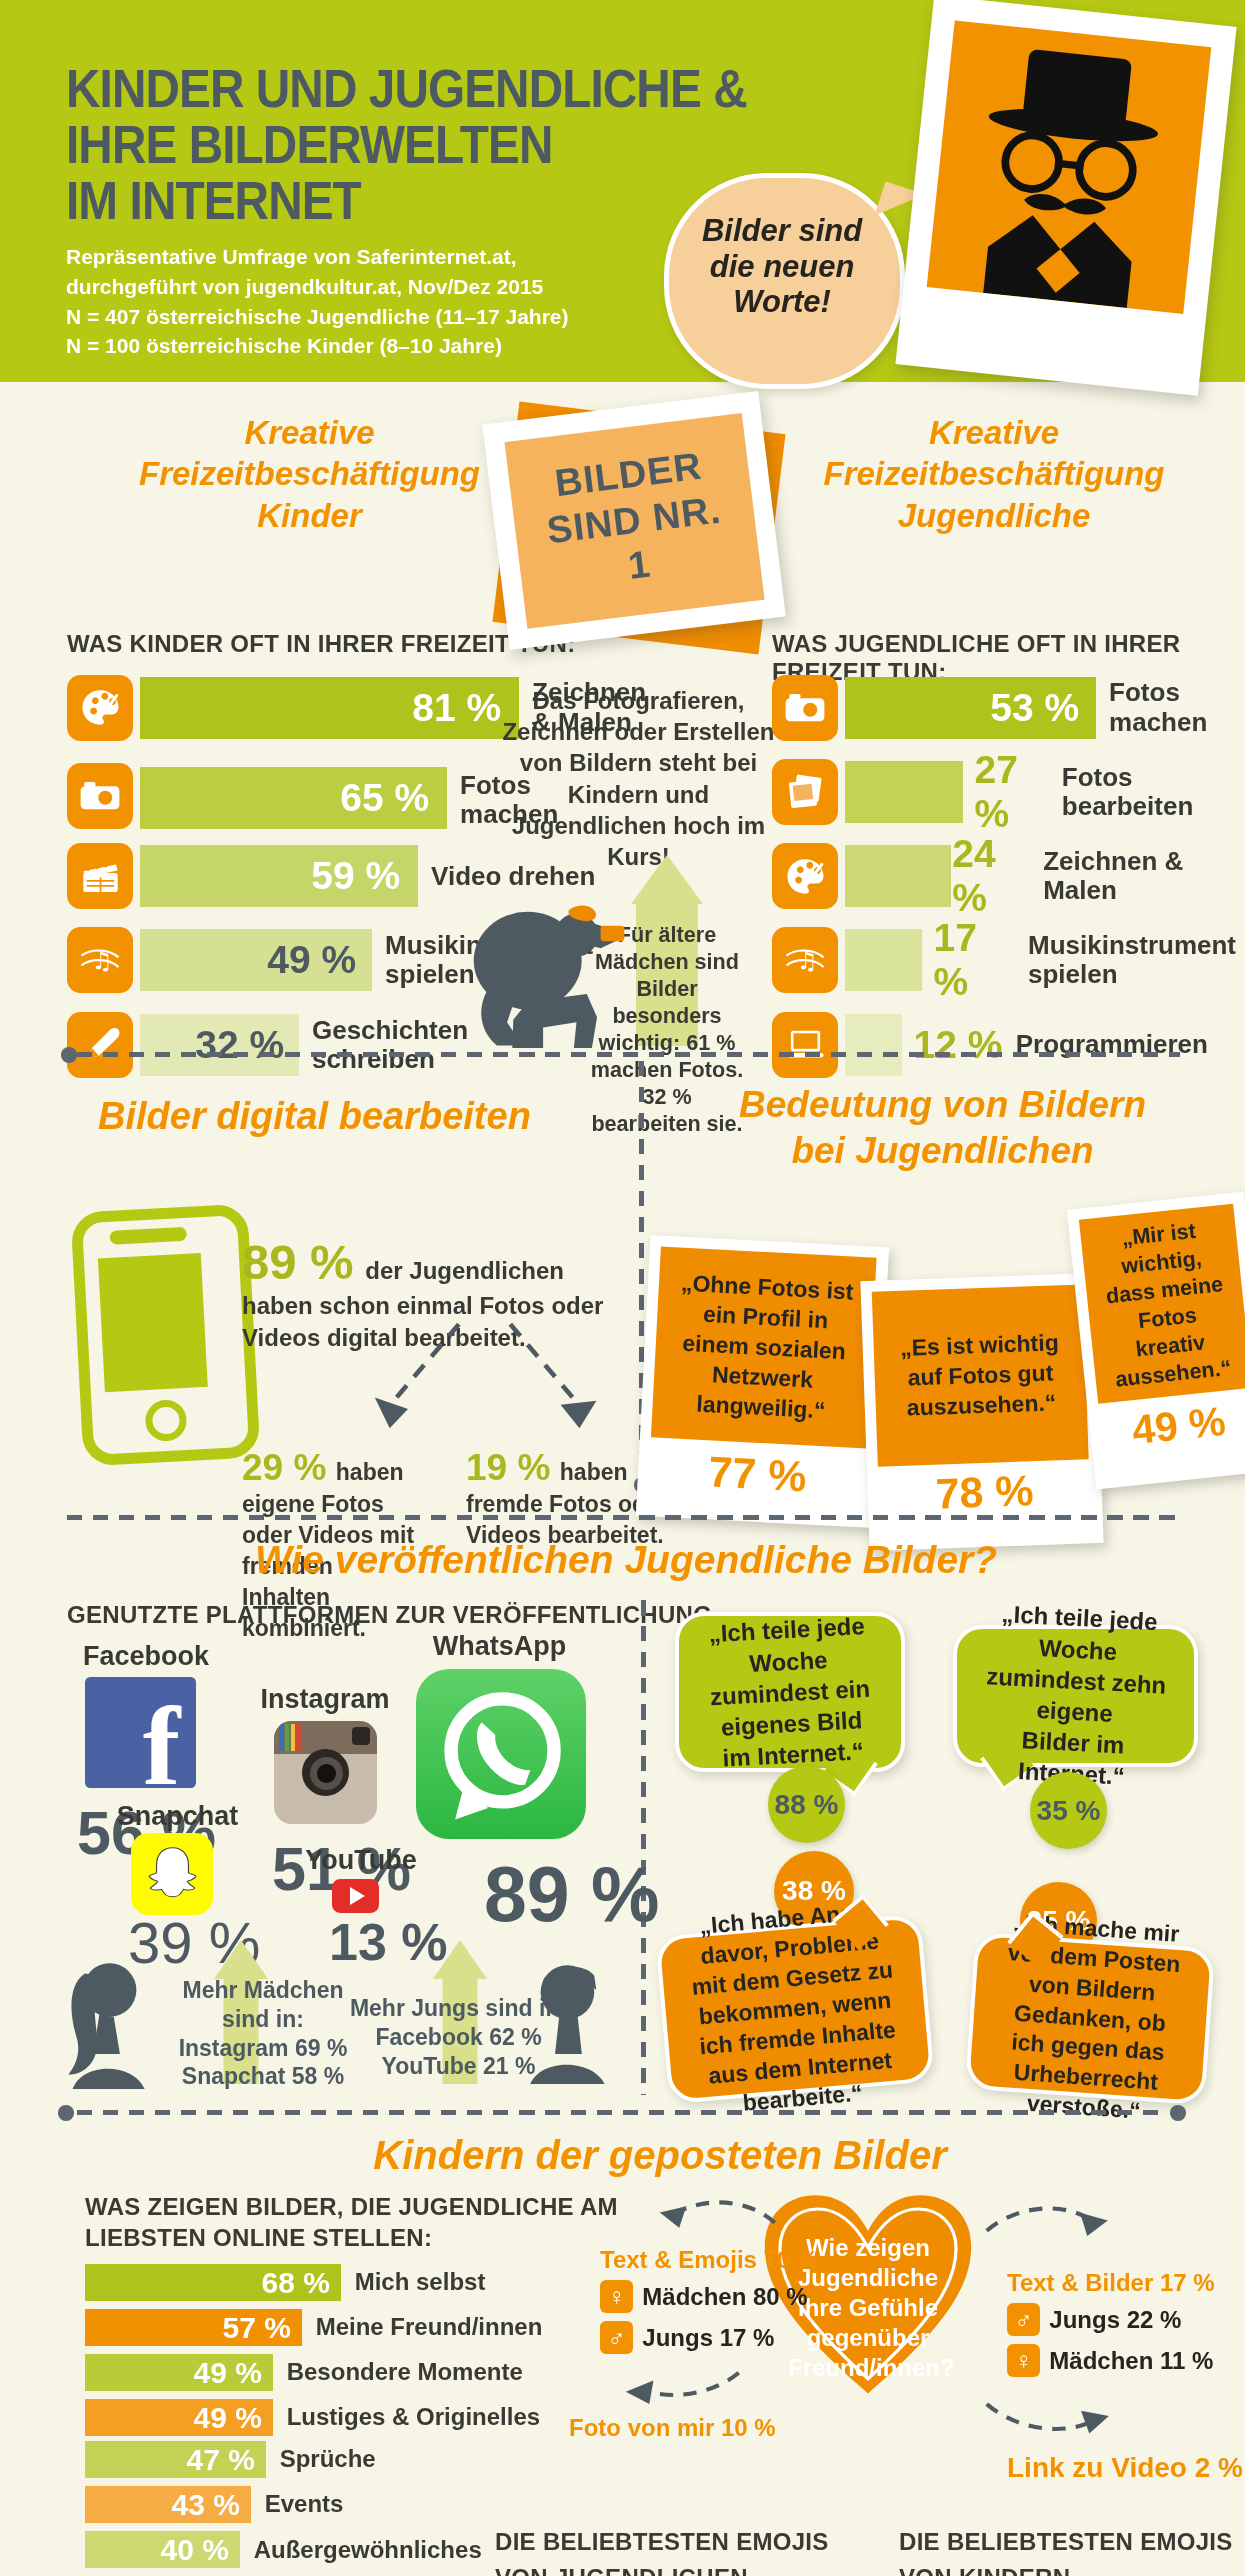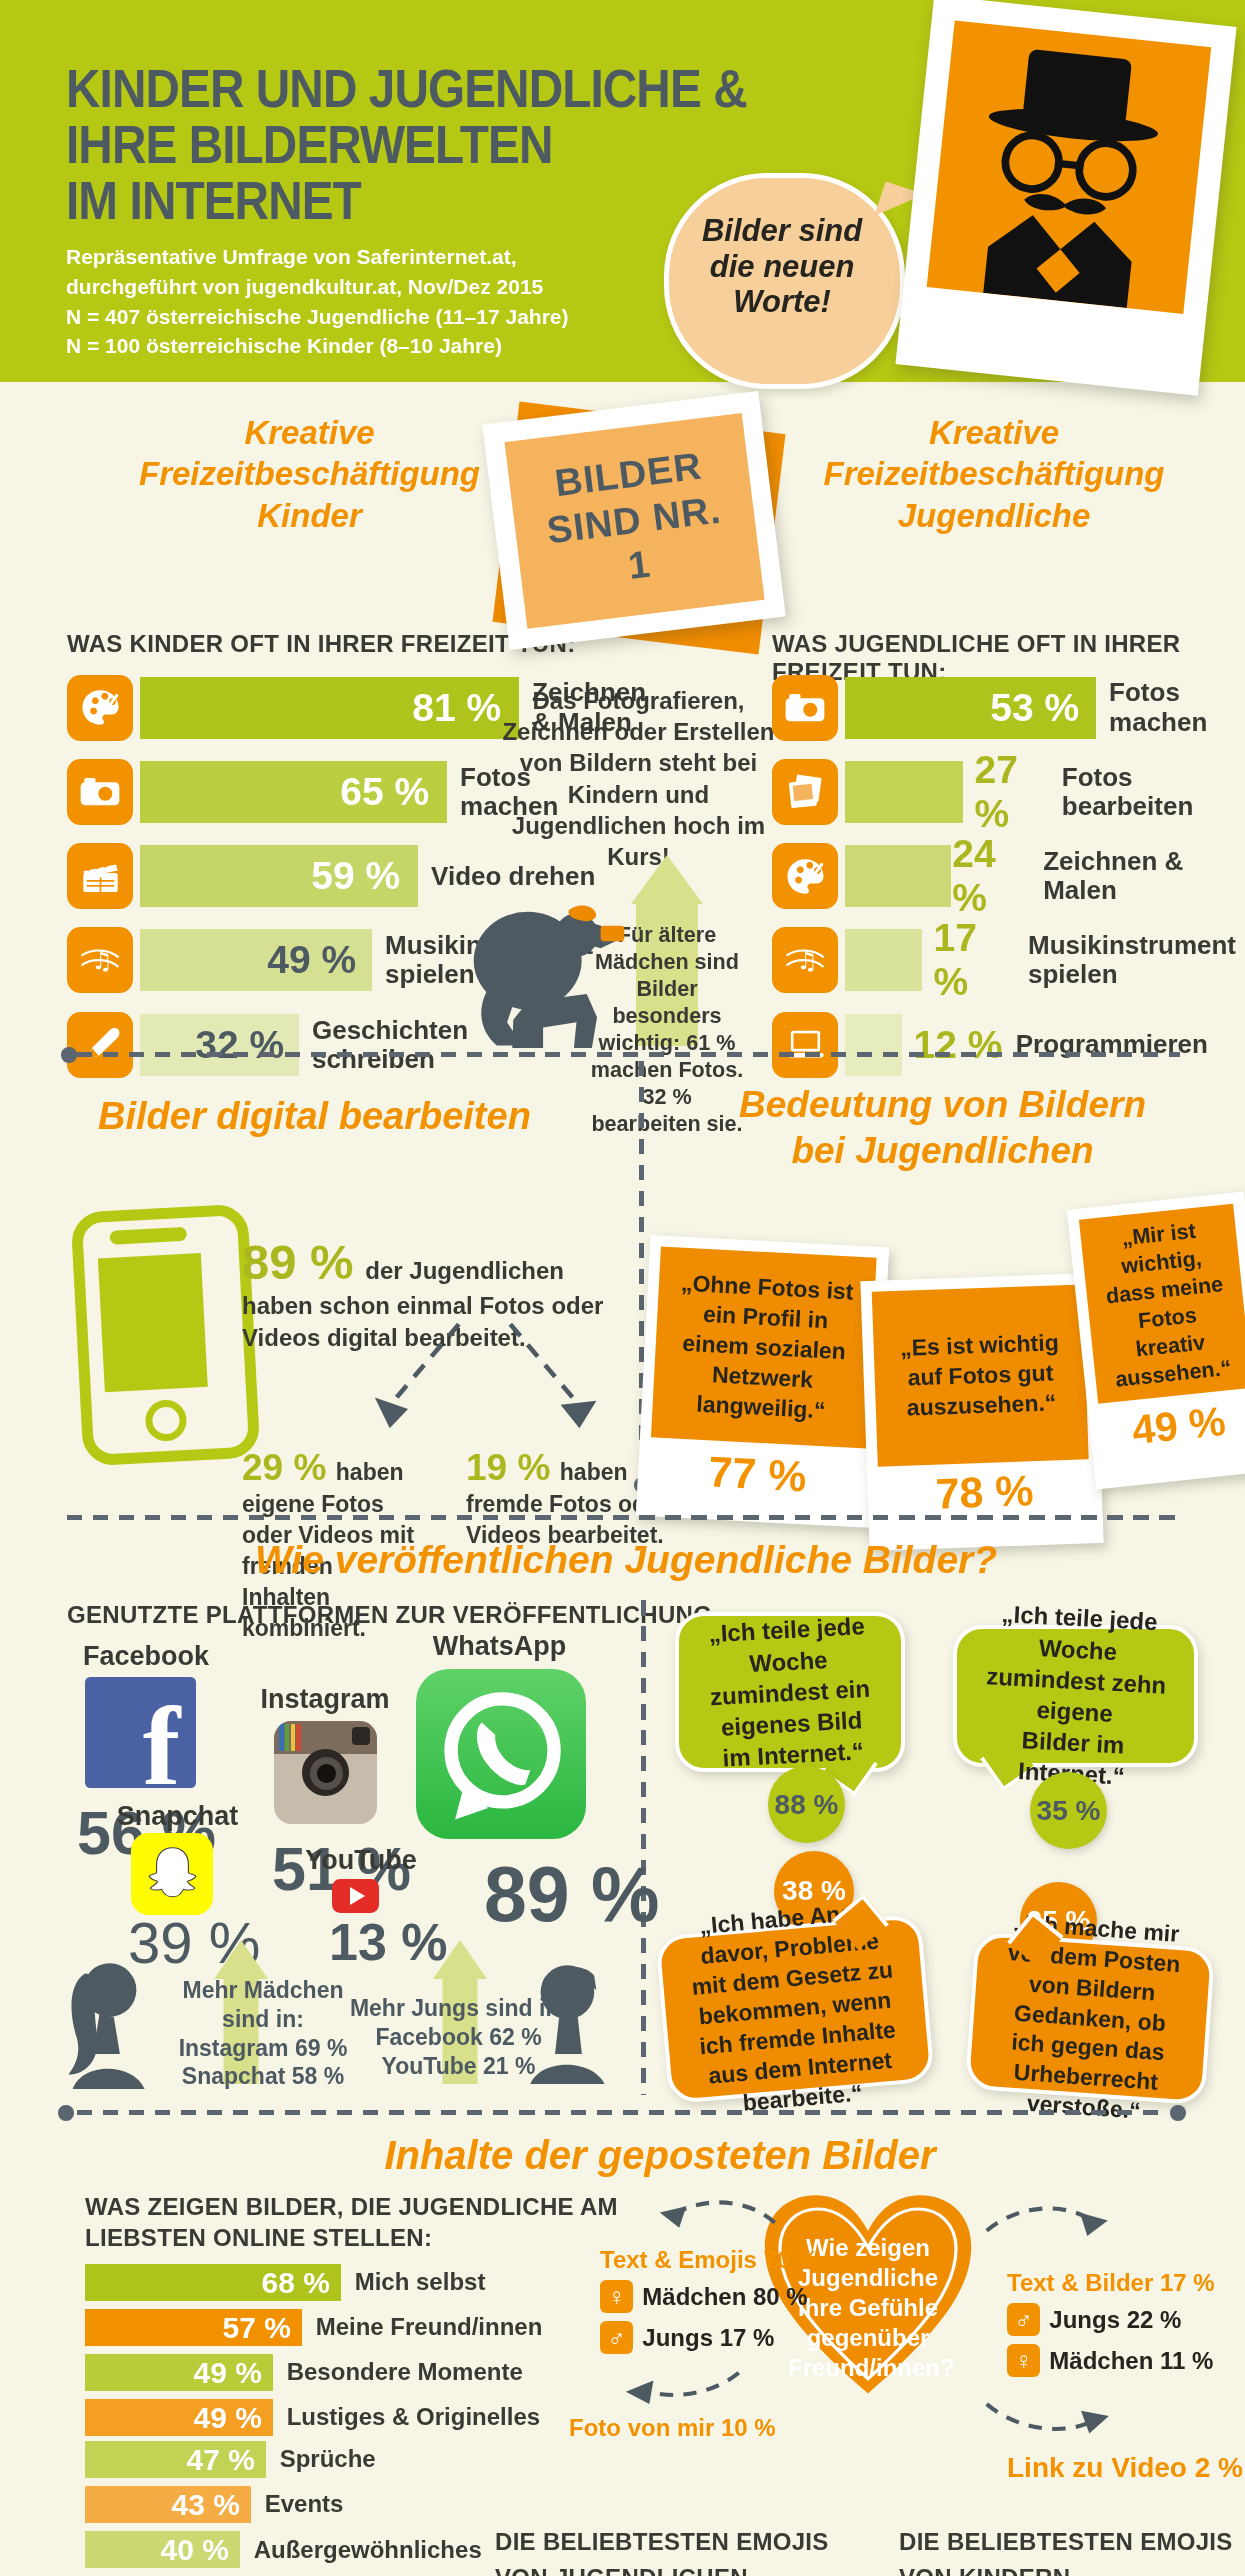--- a/index.html
+++ b/index.html
@@ -95,21 +95,21 @@
         <svg width="43" height="43" viewBox="0 0 100 100">
             <path fill="#fff" d="M50 10 C25 10 8 28 8 50 C8 72 25 90 50 90 C58 90 60 84 56 78 C52 72 56 66 64 66 L76 66 C86 66 92 58 92 48 C90 26 72 10 50 10 Z M30 34 a8 8 0 1 1 0 .1 M52 24 a8 8 0 1 1 0 .1 M70 36 a8 8 0 1 1 0 .1 M26 58 a8 8 0 1 1 0 .1"></path>
             <path stroke="#fff" stroke-width="7" stroke-linecap="round" d="M60 60 L88 22"></path>
           </svg>
       </div>
       <div class="bar" style="width:361px;height:62px;margin-left:7.2px;background:#aec41c;color:#fff;font-size:39px;padding-right:17.5px;">
         <span>81 %</span>
         </div>
       <div class="lbl" style="font-size:26px;width:170px;">Zeichnen &amp; Malen</div>
     </div>
-    <div class="row" style="height:75px;margin-top:9.3px;">
+    <div class="row" style="height:75px;margin-top:9.3px;align-items:flex-end;">
       <div class="tile" style="width:66px;height:66px;">
         <svg width="44" height="44" viewBox="0 0 100 100">
             <rect x="6" y="28" width="88" height="52" rx="10" fill="#fff"></rect>
             <rect x="14" y="18" width="26" height="12" rx="5" fill="#fff"></rect>
             <circle cx="62" cy="54" r="16" fill="#f39200"></circle>
           </svg>
       </div>
       <div class="bar" style="width:289px;height:62px;margin-left:7.2px;background:#bbce42;color:#fff;font-size:39px;padding-right:17.5px;">
         <span>65 %</span>
         </div>
@@ -424,21 +424,21 @@
     </div>
   <div class="bubble b-orange" style="left:970px;top:1940px;width:232px;height:149px;transform:rotate(4deg);">
     <div class="tailNW"></div>
     <div class="quote" style="font-size:23px;">„Ich mache mir vor dem Posten von Bildern Gedanken, ob ich gegen das Urheberrecht verstoße.“</div>
   </div>
 
   <div class="abs dash-h" style="left:77px;top:2110px;width:1087px;"></div>
   <div class="abs dot" style="left:58px;top:2105px;"></div>
   <div class="abs dot" style="left:1170px;top:2105px;"></div>
 
-  <div class="abs ctr orangeh" style="left:289px;top:2133px;width:742px;font-size:40px;">Inhalte der geposteten Bilder</div>
+  <div class="abs ctr orangeh" style="left:289px;top:2133px;width:742px;font-size:40px;">Kindern der geposteten Bilder</div>
   <div class="abs kick pre" style="left:85px;top:2191px;font-size:24px;line-height:1.3;">WAS ZEIGEN BILDER, DIE JUGENDLICHE AM
 LIEBSTEN ONLINE STELLEN:</div>
 
   <div class="abs" style="left:85px;top:2262px;width:515px;">
     <div class="row" style="height:41px;">
         <div class="bar" style="width:245px;height:37px;background:#aec41c;color:#fff;font-size:30px;padding-right:11.3px;">
           <span>68 %</span>
         </div>
         <div class="lbl" style="font-size:24px;">Mich selbst</div>
       </div>

